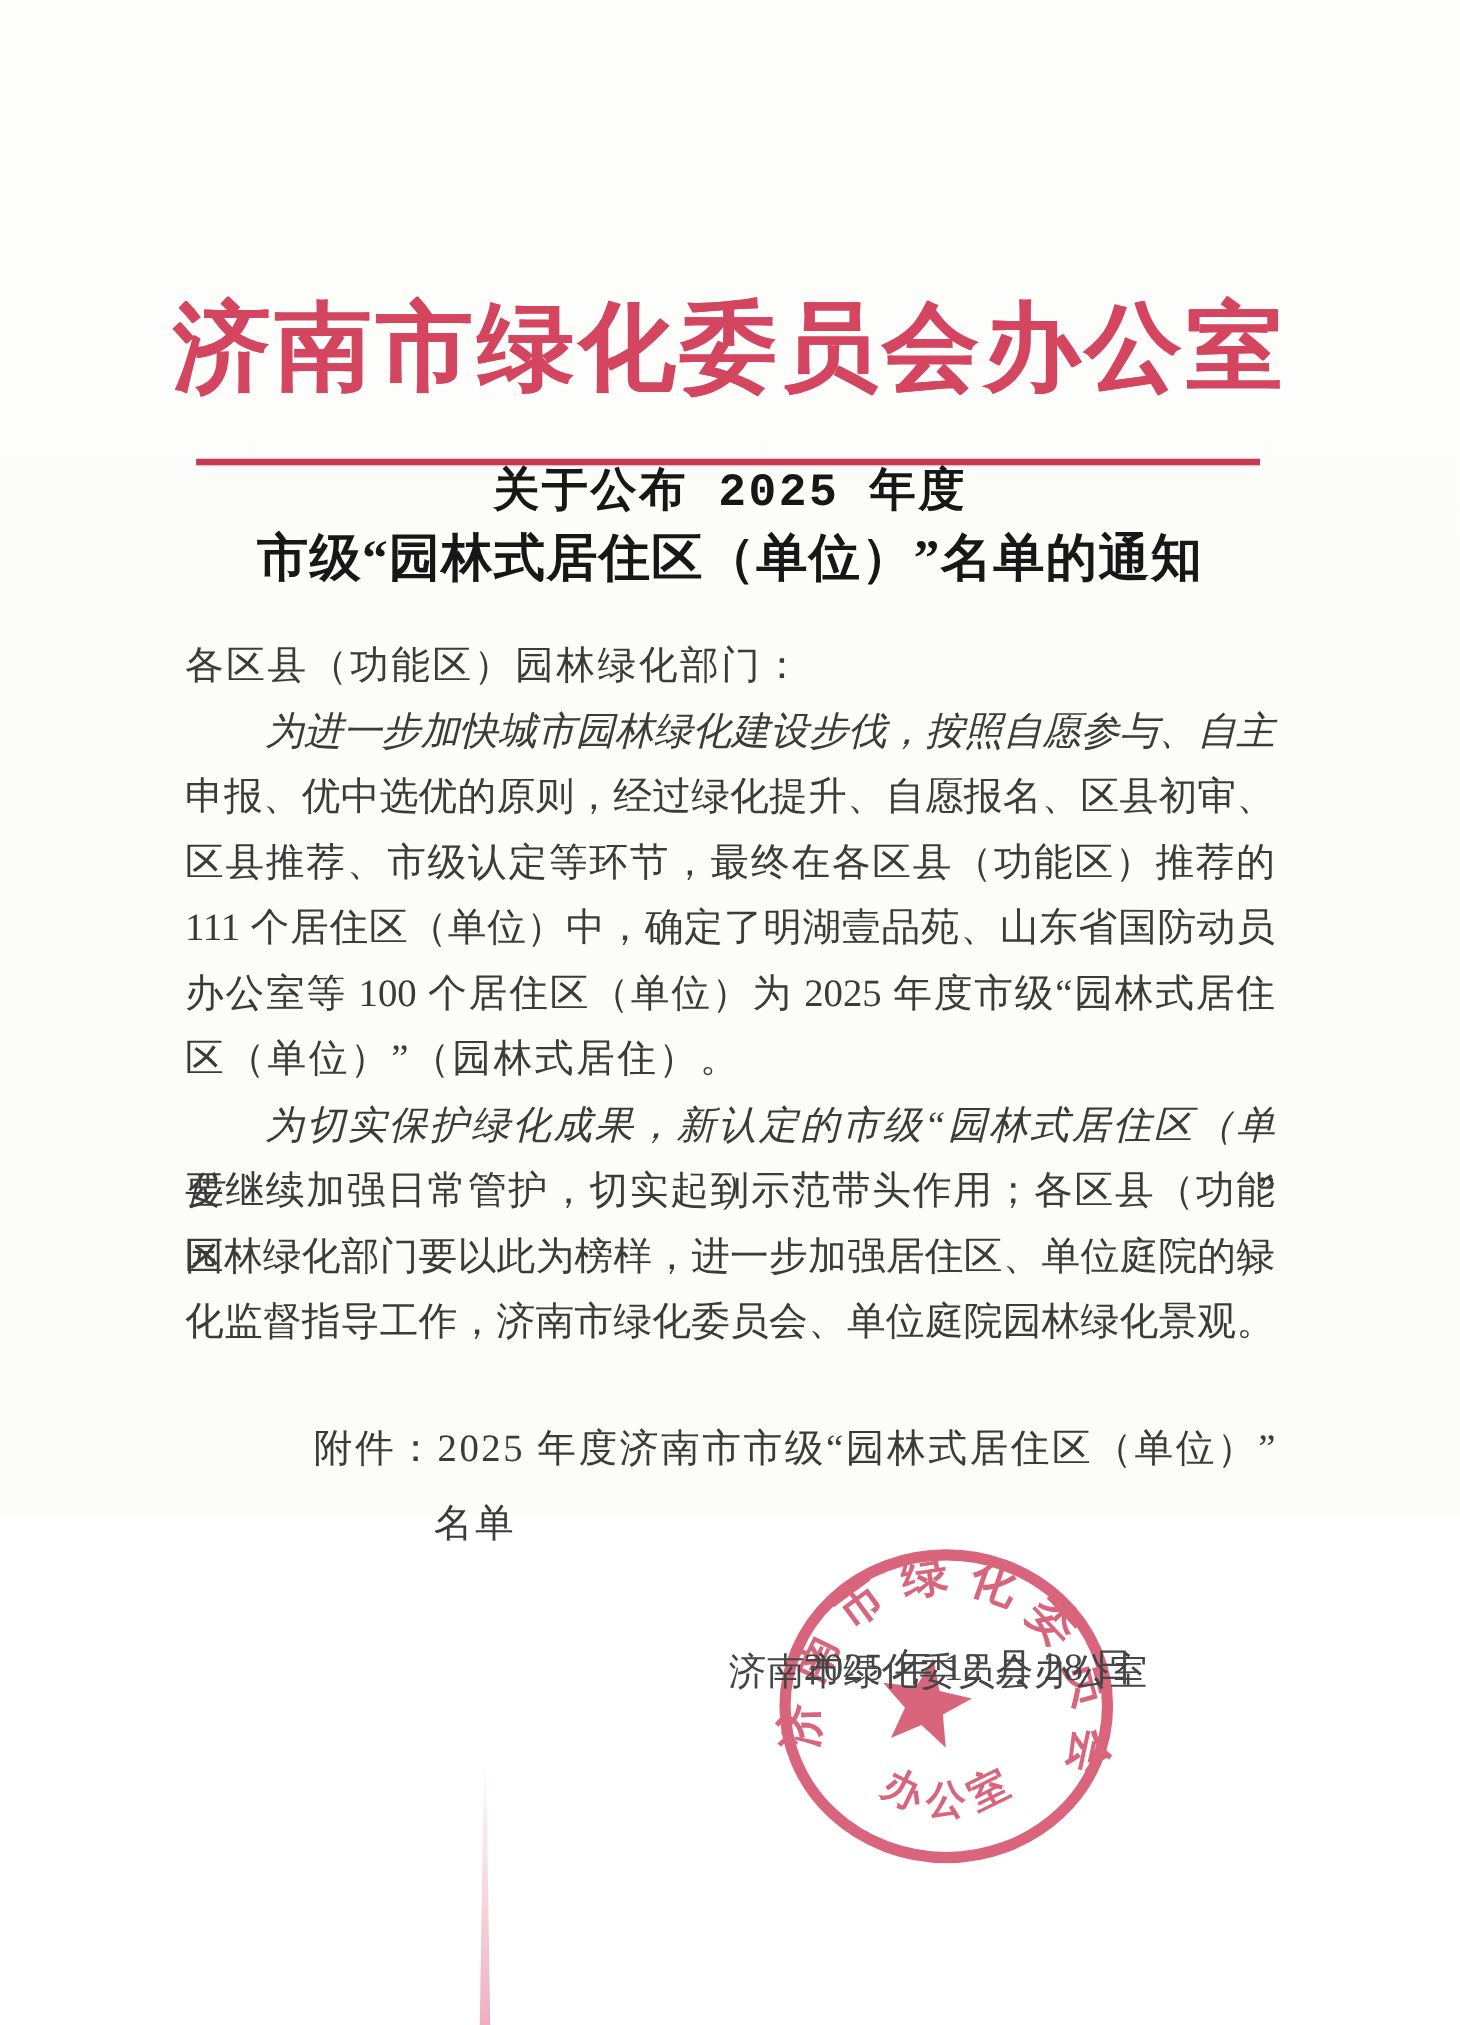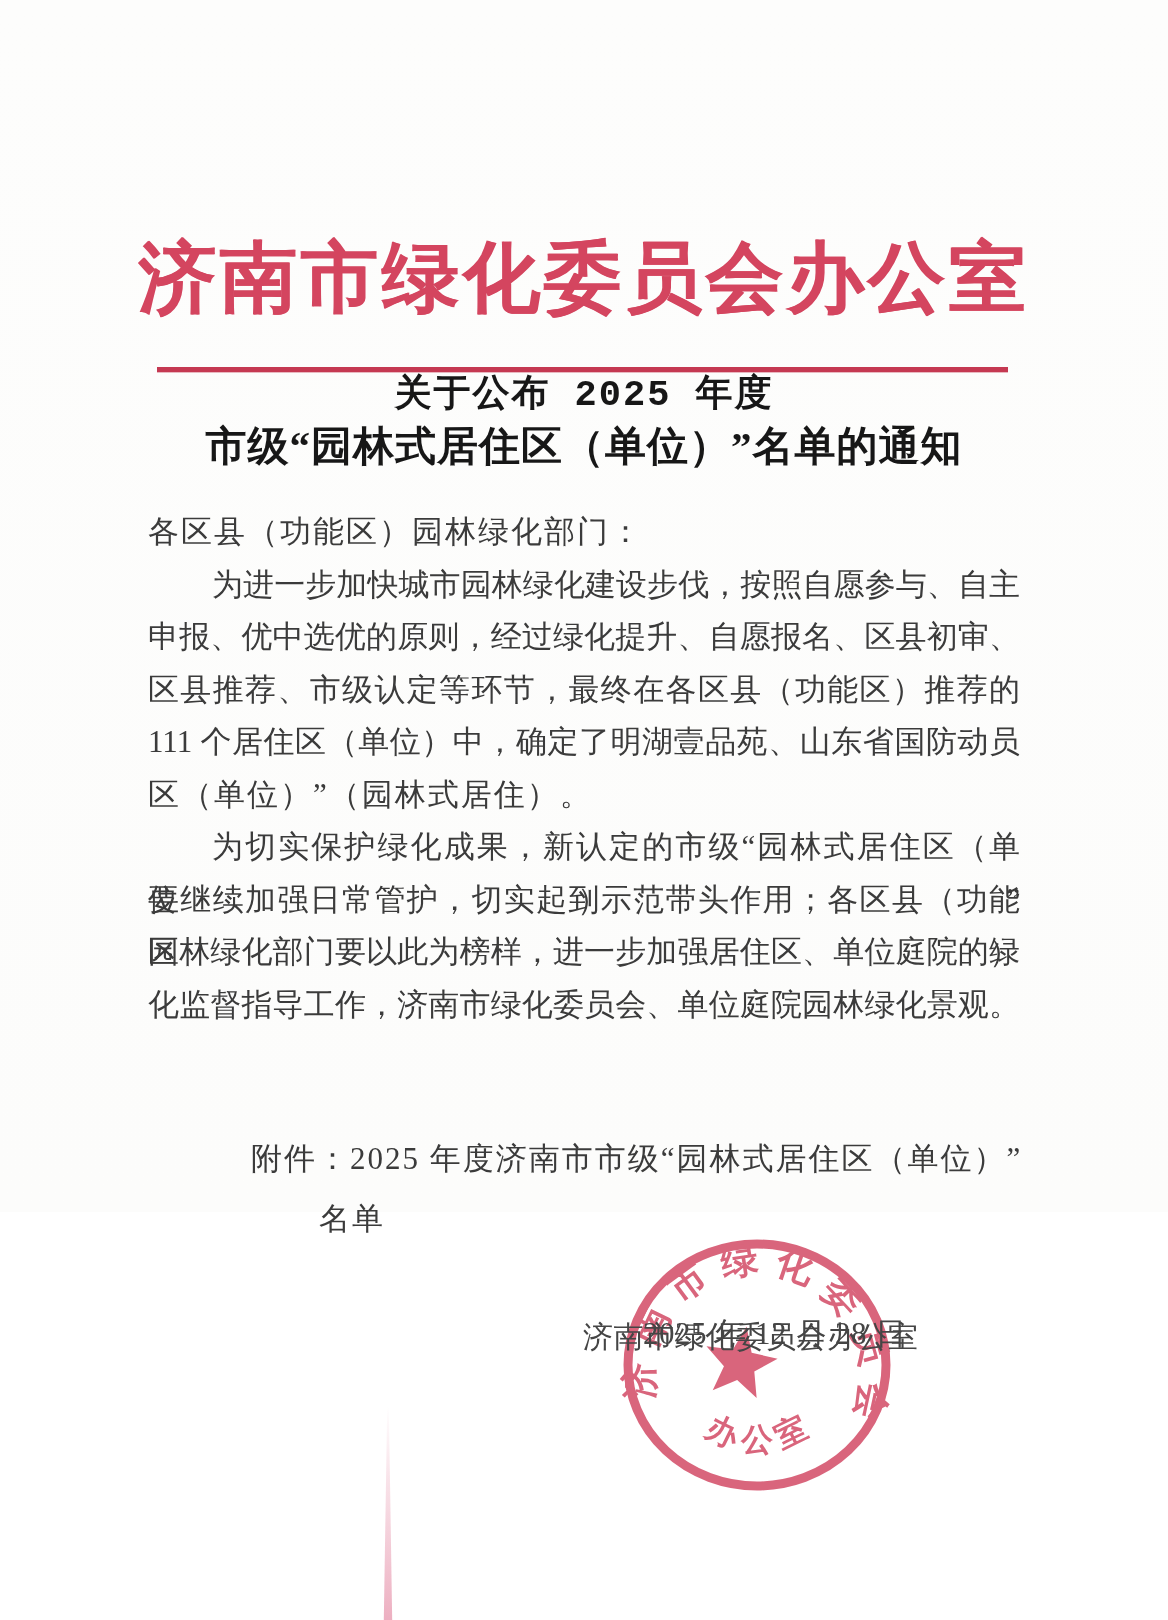--- a/index.html
+++ b/index.html
@@ -50,28 +50,28 @@
     height:52.5px;line-height:52.5px;
     letter-spacing:2px;
     white-space:nowrap;
   }
   .line.full{
     white-space:normal;
     text-align:justify;
     text-align-last:justify;
     letter-spacing:0;
   }
-  .line.indent{text-indent:64px;}
+  .line.indent{text-indent:64px;font-style:italic;}
   
   .attachment{
     position:absolute;top:1138px;left:251px;
     font-size:31px;color:#3b3b3b;letter-spacing:2px;
   }
   .attachment .att-line1{line-height:42px;white-space:nowrap;}
-  .attachment .att-line2{line-height:42px;margin-top:18px;margin-left:68px;white-space:nowrap;}
+  .attachment .att-line2{line-height:42px;margin-top:18px;margin-left:96px;white-space:nowrap;}
   
   .signature{
     position:absolute;top:1317px;left:583px;
     font-size:30px;color:#454545;letter-spacing:0.5px;
     z-index:3;white-space:nowrap;
   }
   .issue-date{
     position:absolute;top:1313px;left:643px;
     font-size:31px;color:#454545;letter-spacing:0.5px;
     z-index:3;white-space:nowrap;
@@ -104,20 +104,21 @@
 
   <div class="doc-title1">关于公布 2025 年度</div>
   <div class="doc-title2">市级“园林式居住区（单位）”名单的通知</div>
 
   <div class="body-block">
     <div class="line">各区县（功能区）园林绿化部门：</div>
     <div class="line full indent">为进一步加快城市园林绿化建设步伐，按照自愿参与、自主</div>
     <div class="line full">申报、优中选优的原则，经过绿化提升、自愿报名、区县初审、</div>
     <div class="line full">区县推荐、市级认定等环节，最终在各区县（功能区）推荐的</div>
     <div class="line full">111 个居住区（单位）中，确定了明湖壹品苑、山东省国防动员</div>
+    <div class="line full">办公室等 100 个居住区（单位）为 2025 年度市级“园林式居住</div>
     <div class="line">区（单位）”（园林式居住）。</div>
     <div class="line full indent">为切实保护绿化成果，新认定的市级“园林式居住区（单位）”</div>
     <div class="line full">要继续加强日常管护，切实起到示范带头作用；各区县（功能区）</div>
     <div class="line full">园林绿化部门要以此为榜样，进一步加强居住区、单位庭院的绿</div>
     <div class="line full">化监督指导工作，济南市绿化委员会、单位庭院园林绿化景观。</div>
   </div>
 
   <div class="attachment">
     <div class="att-line1">附件：2025 年度济南市市级“园林式居住区（单位）”</div>
     <div class="att-line2">名单</div>

